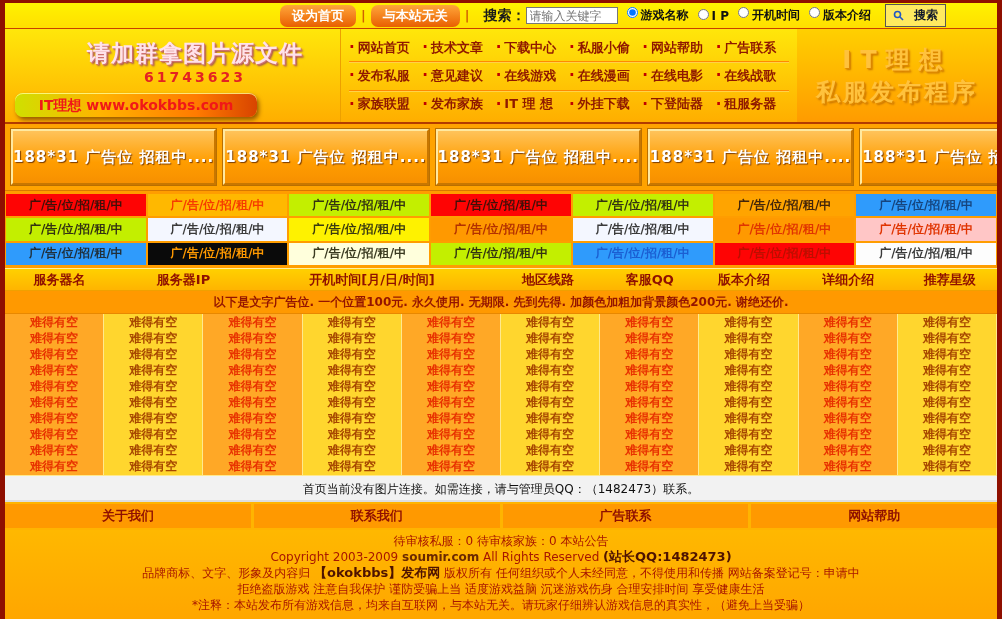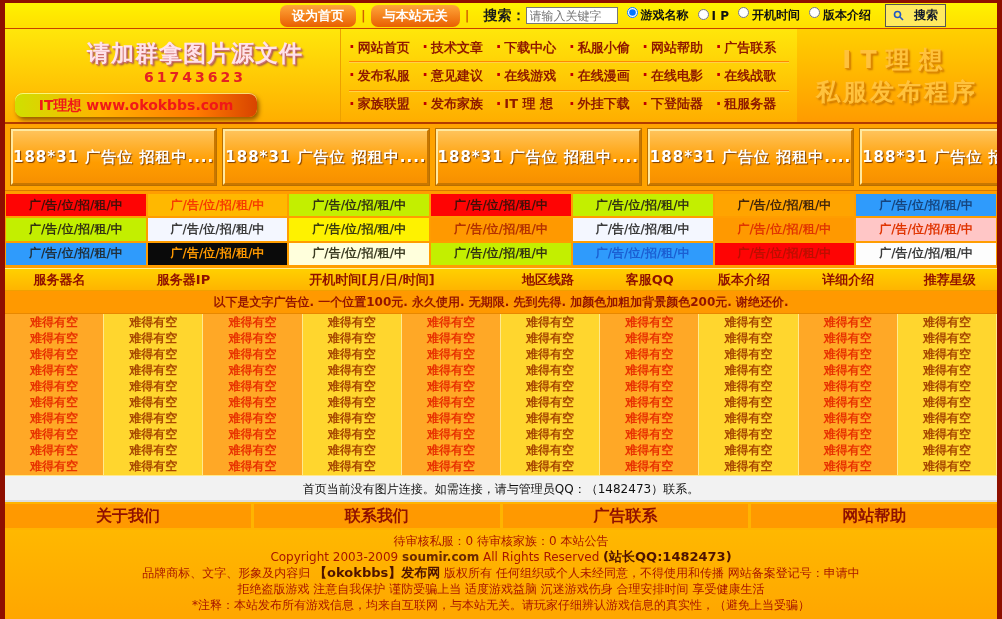--- a/index.html
+++ b/index.html
@@ -65,21 +65,21 @@
   .dg-row{display:grid;grid-template-columns:repeat(10,1fr);height:16px;}
   .dg-cell{display:flex;align-items:center;justify-content:center;font-size:12px;font-weight:bold;cursor:pointer;
            border-bottom:1px solid #ffe98e;border-right:1px solid #ffe98e;white-space:nowrap;}
   .dg-cell.odd{background:#ffa826;color:#e83200;}
   .dg-cell.even{background:#ffd62e;color:#a74700;}
   
   .image-notice{height:28px;line-height:26px;background:#f2f2f2;color:#111;font-size:12px;text-align:center;
                 border-top:2px solid #fff;border-bottom:2px solid #ddd;}
   .footer-nav{height:28px;display:grid;grid-template-columns:repeat(4,1fr);gap:3px;padding:2px 0;background:#ffb400;}
   .fn-item{background:#ff9900;display:flex;align-items:center;justify-content:center;color:#8f1000;
-           font-weight:bold;font-size:16px;cursor:pointer;}
+           font-weight:bold;font-size:13px;cursor:pointer;}
   .footer-info{height:89px;display:flex;flex-direction:column;justify-content:center;
                padding:2px 0 5px;background:linear-gradient(#ffb800,#ffa600);
                color:#a81600;font-size:12px;text-align:center;}
   .f-line{line-height:16px;white-space:nowrap;overflow:hidden;}
   .f-strong{font-weight:bold;color:#6b2800;}
   .f-strong2{font-weight:bold;color:#4e1200;font-size:13px;}
 </style>
 </head>
 <body>
 

